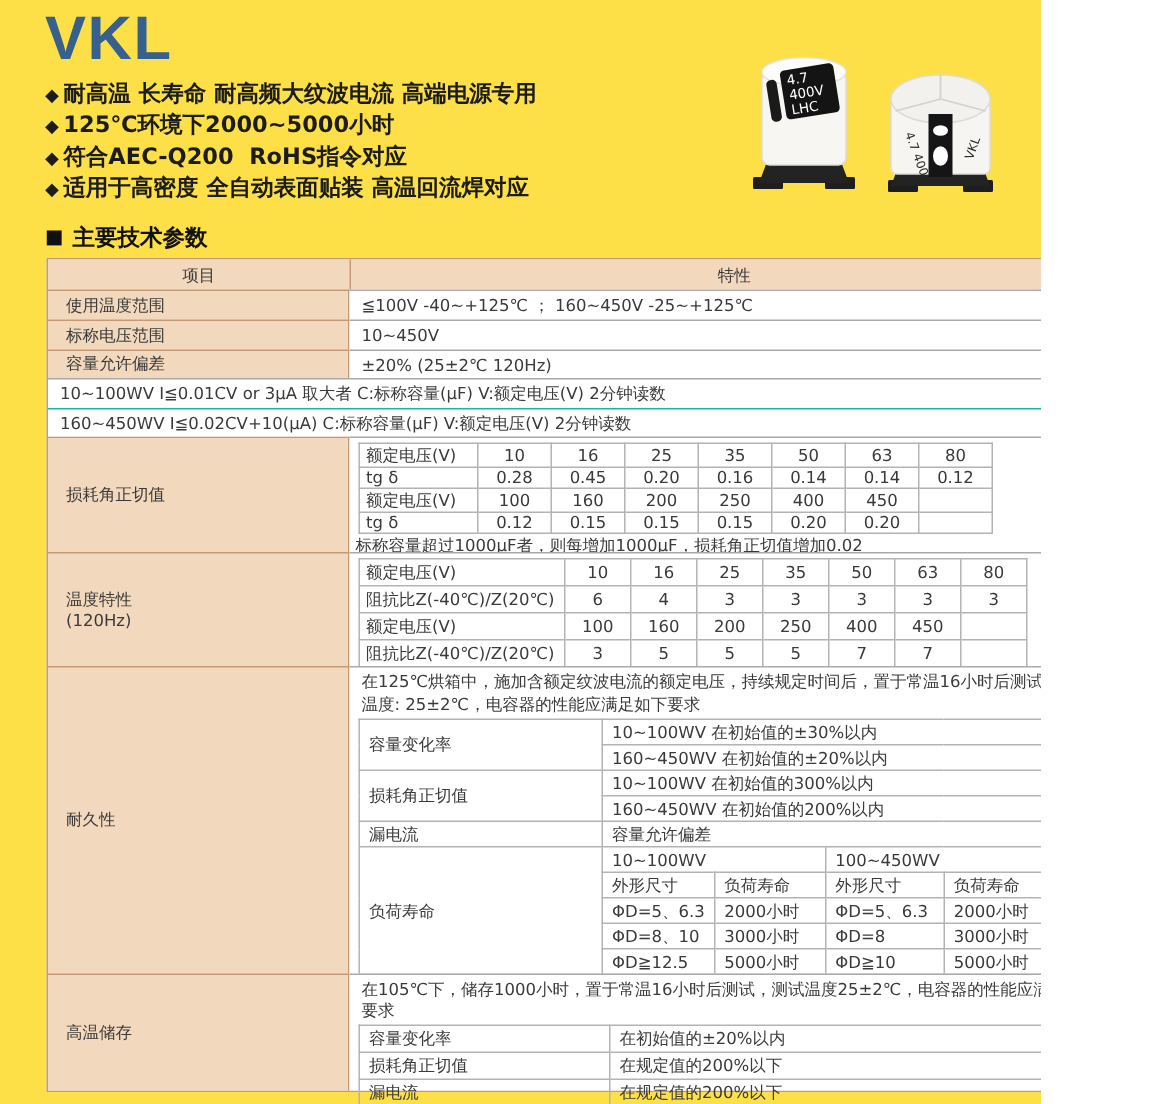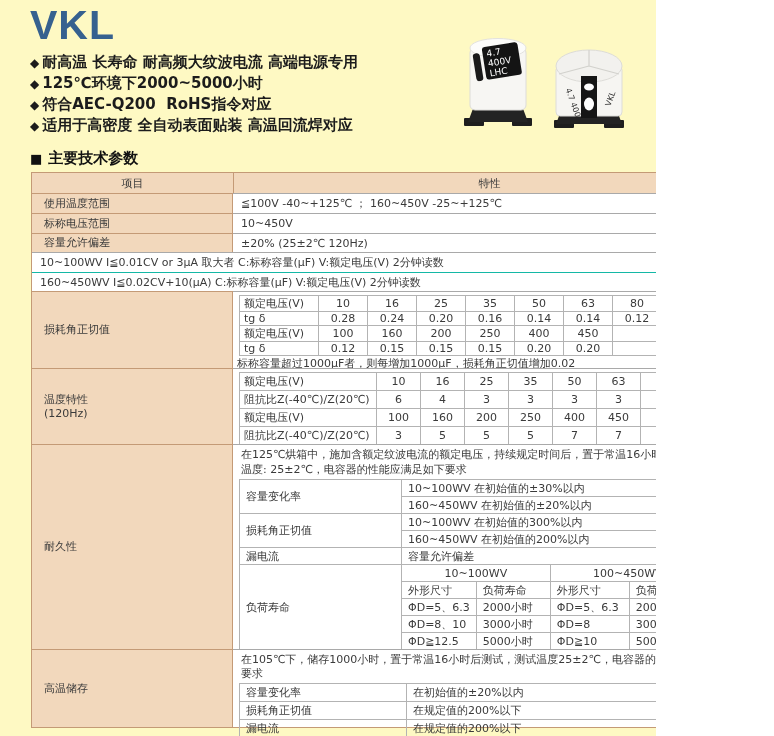--- a/index.html
+++ b/index.html
@@ -1,17 +1,17 @@
 <!DOCTYPE html>
 <html><head>
 <meta charset="utf-8">
 <style>
   html,body{margin:0;padding:0;background:#fff;}
-  .page{position:relative;width:656px;height:736px;background:#fef9c3;overflow:hidden;
-        font-family:"DejaVu Sans",sans-serif;color:#3a3a3a;}
+  .page{position:relative;width:656px;height:736px;background:#fde047;overflow:hidden;
+        font-family:"DejaVu Sans",sans-serif;color:#3a3a3a;padding-left:38px;}
   
   .logo{position:absolute;left:30px;top:2px;font-size:41px;font-weight:800;
         color:#36618f;letter-spacing:1px;font-family:"Liberation Sans",sans-serif;}
   .features{position:absolute;left:30px;top:52px;margin:0;padding:0;list-style:none;}
   .features li{display:flex;align-items:center;height:21px;font-size:15px;
         font-weight:600;color:#1c1c1c;white-space:pre;}
   .features .diamond{font-size:12px;margin-right:3px;color:#1c1c1c;}
   .caps{position:absolute;right:26px;top:26px;}
   
   .section-title{position:absolute;left:30px;top:149px;display:flex;align-items:center;
@@ -41,21 +41,21 @@
         padding:0 4px;color:#3a3a3a;background:#fff;}
   table.tan th{width:70px;text-align:left;height:13px;}
   table.tan td{width:40px;text-align:center;height:13px;}
   table.tmp th{width:128px;text-align:left;height:17px;}
   table.tmp td{width:35px;text-align:center;height:17px;}
   .note{margin:2px 0 0 4px;font-size:11px;line-height:12px;}
   .end-intro{padding:2px 8px 0;line-height:15px;}
   table.endt{border-collapse:collapse;margin:2px 0 0 6px;table-layout:fixed;}
   table.endt td{border:1px solid #b3b3b3;font-size:11px;padding:0 6px;height:16px;
         text-align:left;color:#3a3a3a;overflow:hidden;white-space:nowrap;}
-  table.endt td.ctr{text-align:center;}
+  table.endt td.ctr{text-align:left;}
   .sto-intro{padding:3px 8px 0;line-height:14px;}
   table.stot{border-collapse:collapse;margin:2px 0 0 6px;table-layout:fixed;}
   table.stot td{border:1px solid #b3b3b3;font-size:11px;padding:0 6px;height:17px;
         text-align:left;color:#3a3a3a;}
 </style>
 </head>
 <body>
 
 <div class="page">
 
@@ -155,21 +155,21 @@
                 <td>16</td>
                 <td>25</td>
                 <td>35</td>
                 <td>50</td>
                 <td>63</td>
                 <td>80</td>
               </tr>
           <tr>
                 <th>tg δ</th>
                 <td>0.28</td>
-                <td>0.24</td>
+                <td>0.45</td>
                 <td>0.20</td>
                 <td>0.16</td>
                 <td>0.14</td>
                 <td>0.14</td>
                 <td>0.12</td>
               </tr>
           <tr>
                 <th>额定电压(V)</th>
                 <td>100</td>
                 <td>160</td>

